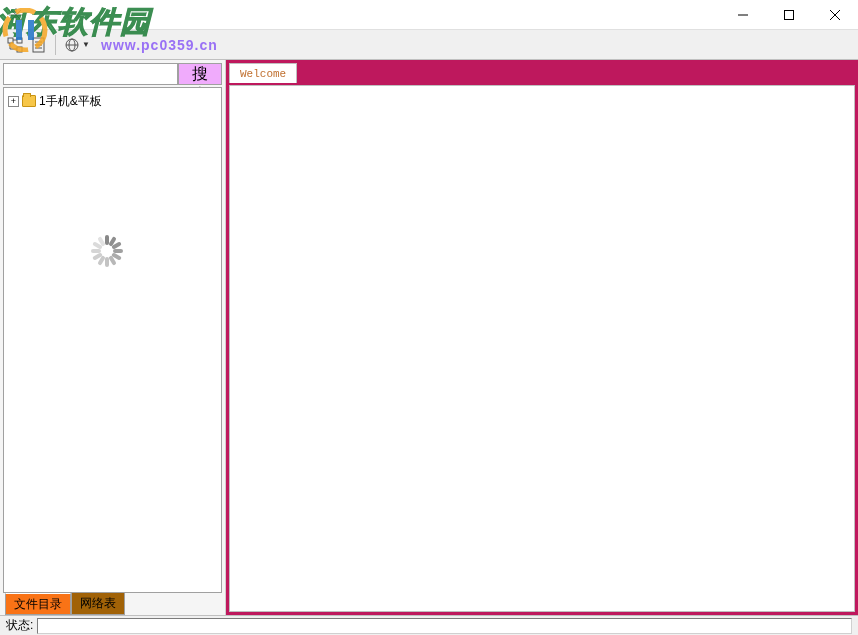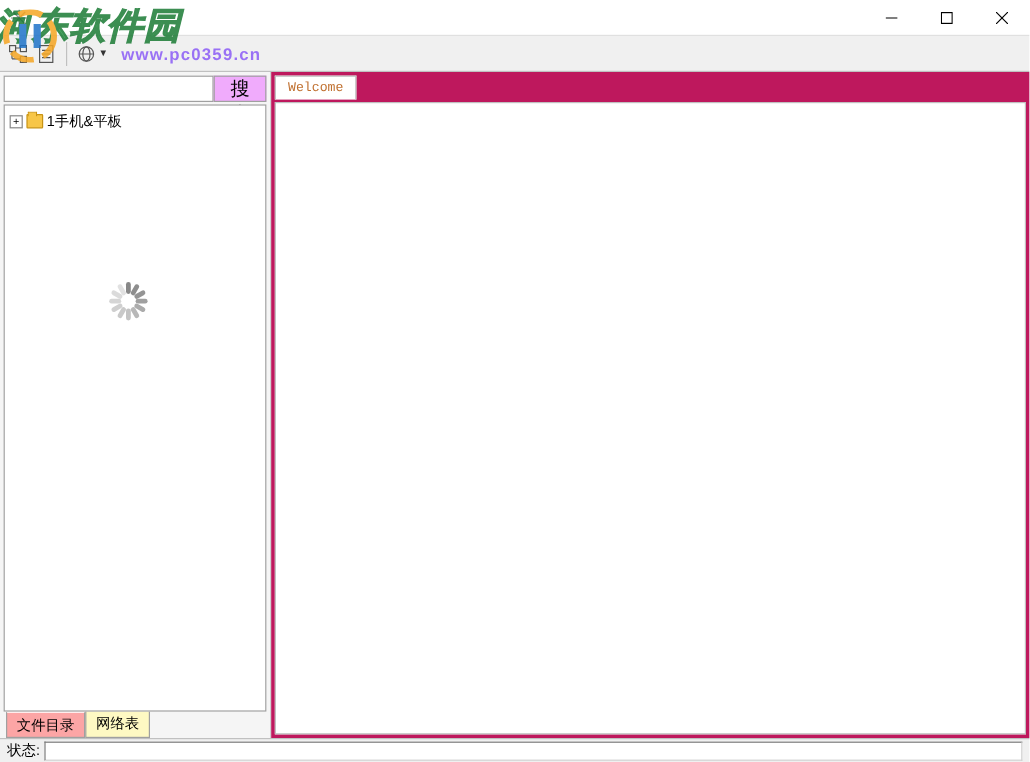--- a/index.html
+++ b/index.html
@@ -38,22 +38,22 @@
 .spinner div:nth-child(5){transform:rotate(120deg);opacity:.7}
 .spinner div:nth-child(6){transform:rotate(150deg);opacity:.6}
 .spinner div:nth-child(7){transform:rotate(180deg);opacity:.5}
 .spinner div:nth-child(8){transform:rotate(210deg);opacity:.45}
 .spinner div:nth-child(9){transform:rotate(240deg);opacity:.4}
 .spinner div:nth-child(10){transform:rotate(270deg);opacity:.35}
 .spinner div:nth-child(11){transform:rotate(300deg);opacity:.3}
 .spinner div:nth-child(12){transform:rotate(330deg);opacity:.25}
 
 .bottom-tabs { display: flex; height: 22px; align-items: flex-end; padding-left: 2px; gap: 0; }
-.btab { height: 24px; padding: 0 8px; font-size: 12px; border: 1px solid #a0a0a0; background: #fef9c3; display: flex; align-items: center; border-top: 1px solid #a0a0a0; }
-.btab.active { background: #fca5a5; height: 22px; border-top: 1px solid #fff; }
+.btab { height: 24px; padding: 0 8px; font-size: 12px; border: 1px solid #a0a0a0; background: #a16207; display: flex; align-items: center; border-top: 1px solid #a0a0a0; }
+.btab.active { background: #f97316; height: 22px; border-top: 1px solid #fff; }
 
 .content { flex: 1; display: flex; flex-direction: column; background: #be185d; padding: 3px; }
 .tabstrip { height: 22px; display: flex; }
 .ctab { height: 20px; border: 1px solid #c0c0c0; background: #fff; font-size: 11px; padding: 0 10px; display: flex; align-items: center; font-family: "Courier New", monospace; color: #c07030; border-bottom: none; }
 .contentbody { flex: 1; background: #fff; border: 1px solid #c0c0c0; }
 
 .statusbar { height: 20px; background: #f0f0f0; border-top: 1px solid #c0c0c0; display: flex; align-items: center; padding: 0 6px; font-size: 12px; gap: 4px; }
 .status-field { flex: 1; height: 16px; border: 1px inset #d0d0d0; background: #fff; }
 
 .watermark { position: absolute; top: 2px; left: -4px; pointer-events: none; opacity: 0.85; z-index: 100; }

